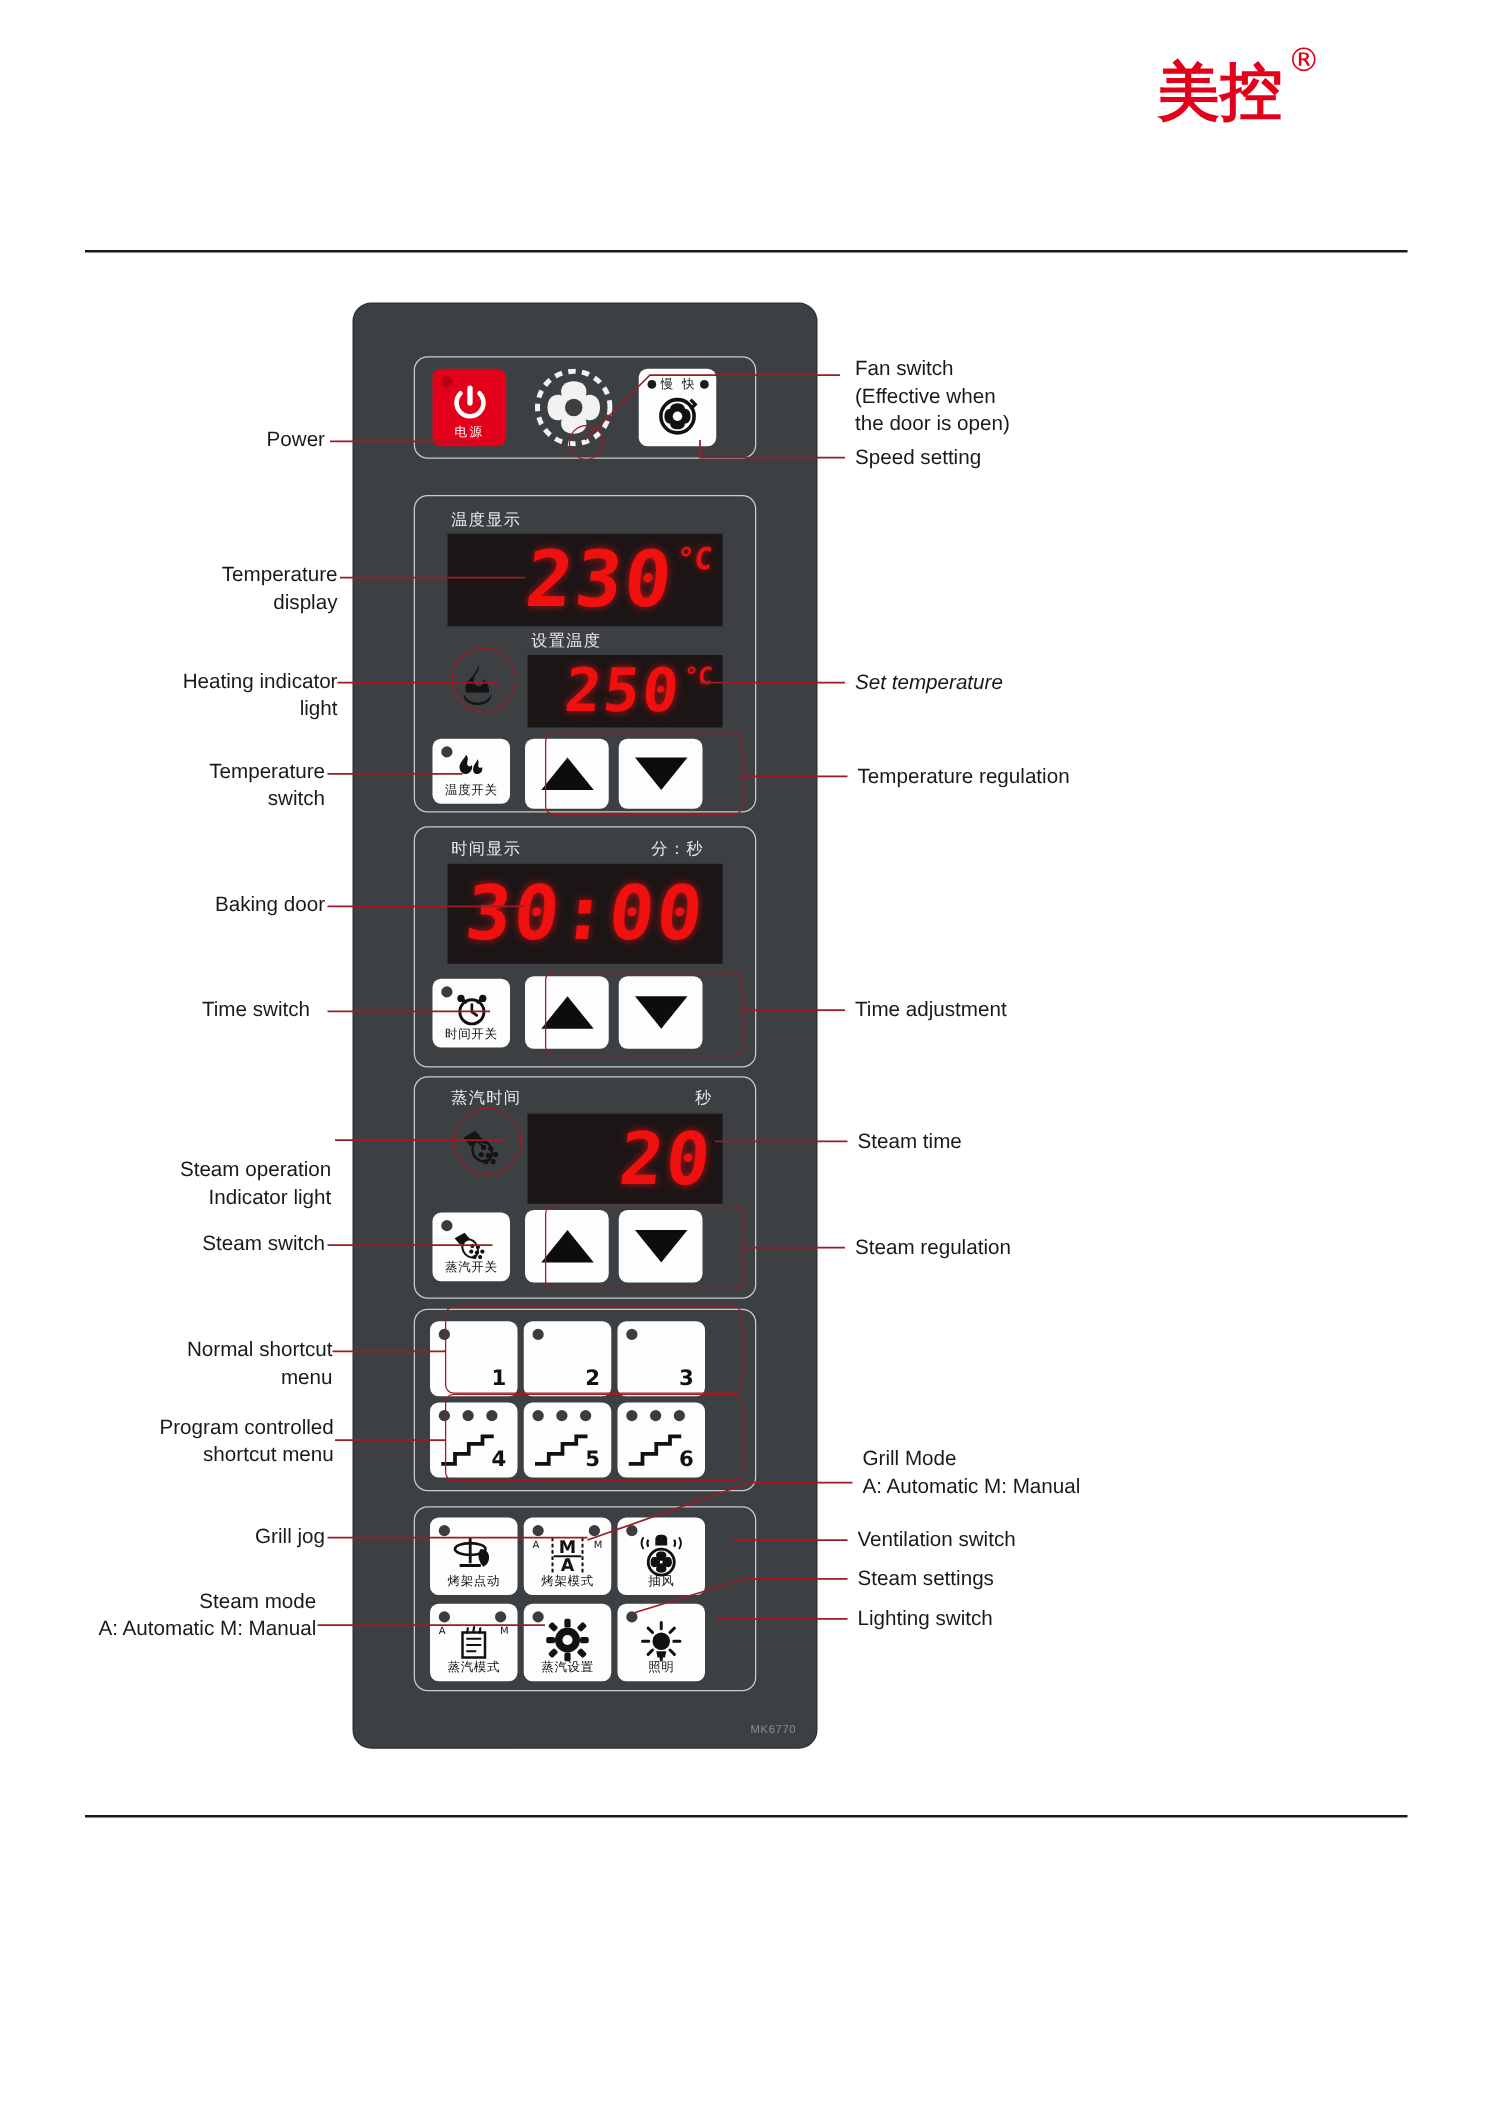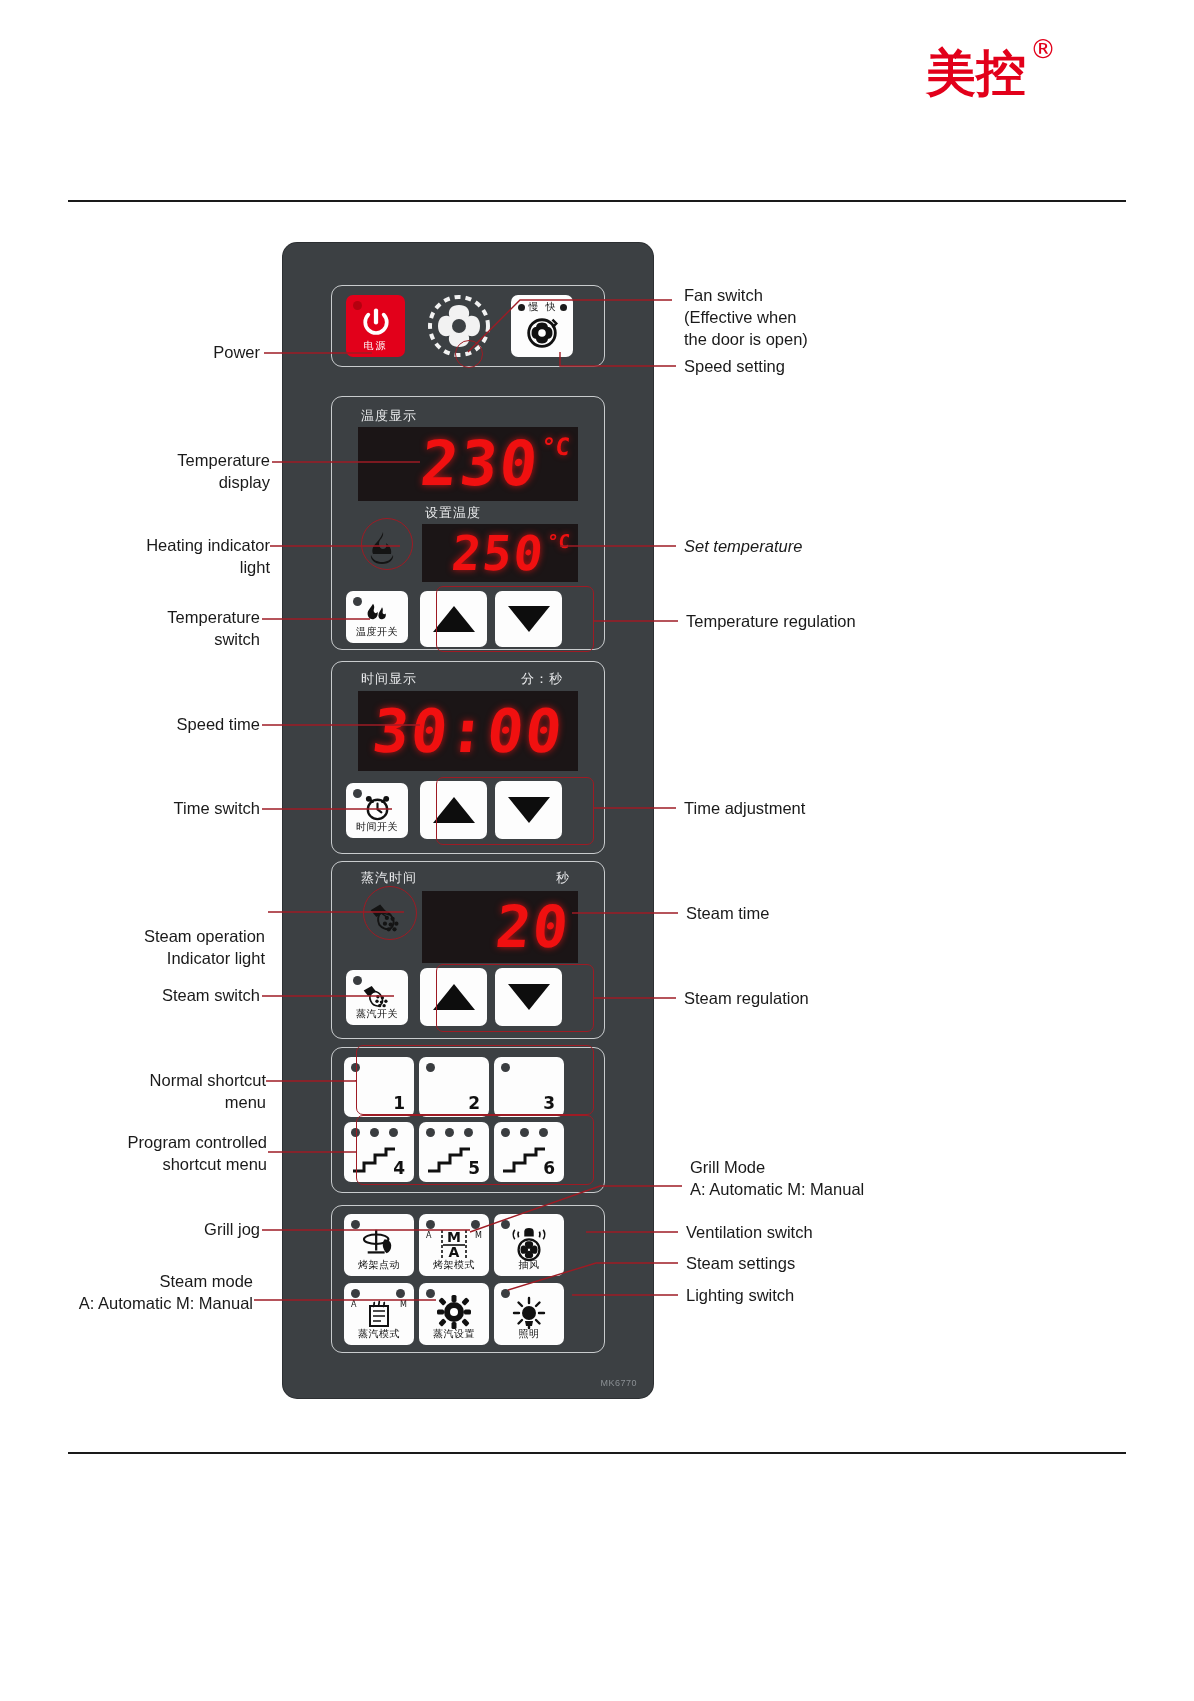--- a/index.html
+++ b/index.html
@@ -518,22 +518,22 @@
   </g>
 </svg>
 
 <div class="callout l" style="left:110px;top:342px;width:150px;">Power</div>
 <div class="callout l" style="left:80px;top:450px;width:190px;">Temperature
 display</div>
 <div class="callout l" style="left:60px;top:535px;width:210px;text-align:right;">Heating indicator
 light</div>
 <div class="callout l" style="left:80px;top:607px;width:180px;">Temperature
 switch</div>
-<div class="callout l" style="left:100px;top:714px;width:160px;">Speed time</div>
-<div class="callout l" style="left:100px;top:798px;width:160px;">Time switch</div>
+<div class="callout l" style="left:100px;top:714px;width:160px;">Baking door</div>
+<div class="callout l" style="left:88px;top:798px;width:160px;">Time switch</div>
 <div class="callout l" style="left:60px;top:926px;width:205px;">Steam operation
 Indicator light</div>
 <div class="callout l" style="left:100px;top:985px;width:160px;">Steam switch</div>
 <div class="callout l" style="left:80px;top:1070px;width:186px;">Normal shortcut
 menu</div>
 <div class="callout l" style="left:52px;top:1132px;width:215px;">Program controlled
 shortcut menu</div>
 <div class="callout l" style="left:100px;top:1219px;width:160px;">Grill jog</div>
 <div class="callout l" style="left:38px;top:1271px;width:215px;">Steam mode
 A: Automatic M: Manual</div>

